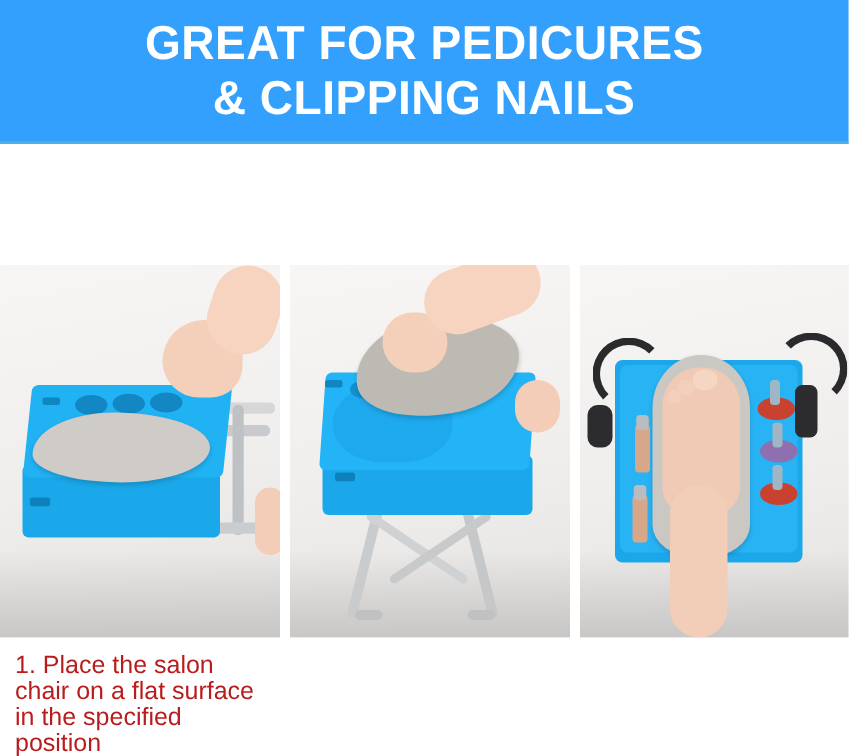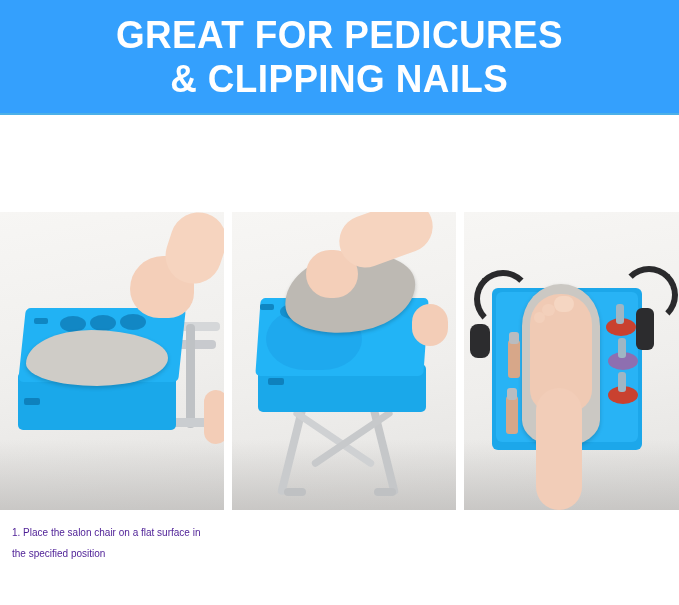--- a/index.html
+++ b/index.html
@@ -105,22 +105,22 @@
   .caption-row {
     position: absolute;
     left: 0;
     top: 518px;
     width: 679px;
     height: 87px;
     display: flex;
     gap: 8px;
   }
   .caption {
-    color: #4c1d95;
-    font-size: 10px;
+    color: #b91c1c;
+    font-size: 20px;
     line-height: 21px;
     padding: 4px 10px 0 12px;
     box-sizing: border-box;
   }
   .cap-1 { width: 224px; }
   .cap-2 { width: 224px; }
   .cap-3 { width: 215px; }
 </style>
 </head>
 <body>

